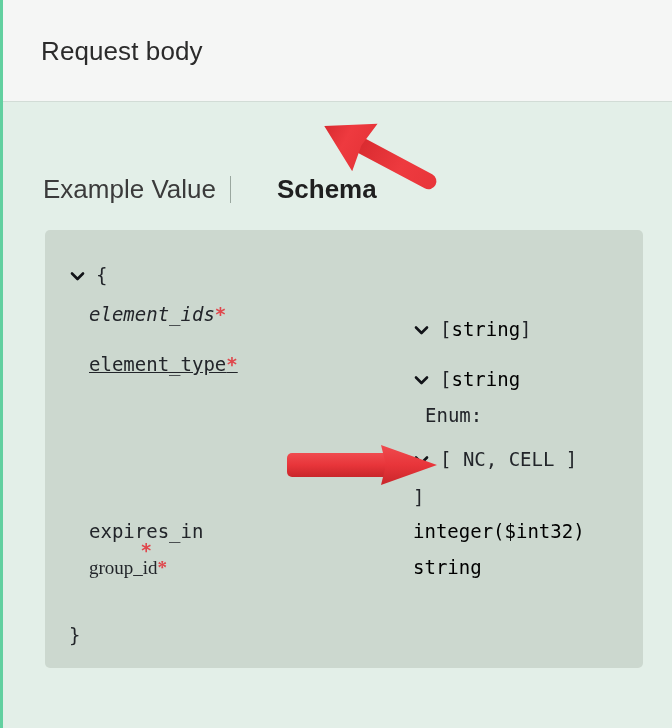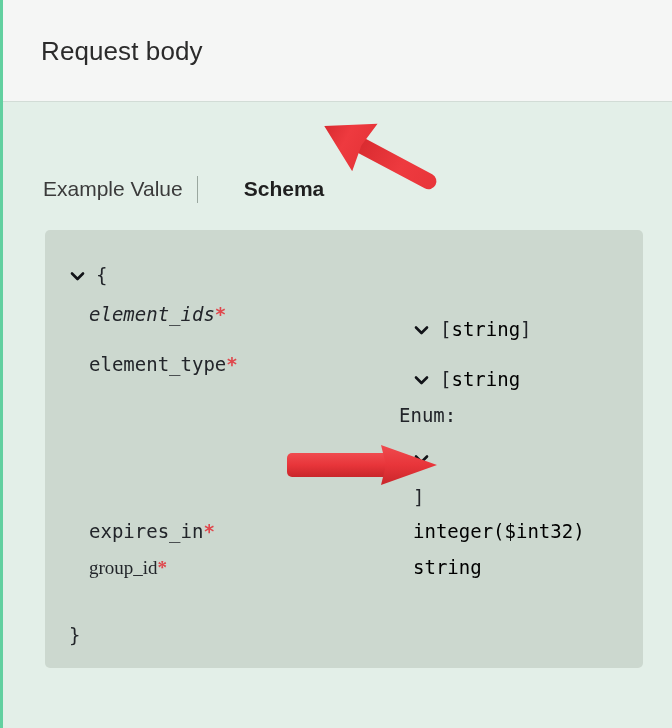--- a/index.html
+++ b/index.html
@@ -51,21 +51,21 @@
   
   .tabs {
     position: absolute;
     left: 40px;
     top: 174px;
     display: flex;
     align-items: center;
     height: 30px;
   }
   .tab {
-    font-size: 21px;
+    font-size: 26px;
     color: #3b3b3b;
     white-space: nowrap;
     cursor: pointer;
     line-height: 30px;
   }
   .tab.active {
     font-weight: 700;
     color: #1f1f1f;
     margin-left: 32px;
   }
@@ -113,26 +113,26 @@
   .kname   { color: #22252a; }
   .req     { color: #e0474c; font-weight: 700; }
   .type    { color: #000000; }
   .brk     { color: #22252a; }
   .plain   { color: #22252a; }
 
   
   .r-open      { left: 24px;  top: 36px;  }
   .r-ids       { left: 44px;  top: 75px; font-style: italic;  }
   .r-ids-t     { left: 368px; top: 90px;  }
-  .r-type      { left: 44px;  top: 125px; }
+  .r-type      { left: 44px;  top: 125px; text-decoration: underline; }
   .r-type-t    { left: 368px; top: 140px; }
-  .r-enum      { left: 354px; top: 176px; }
+  .r-enum      { left: 380px; top: 176px; }
   .r-enumvals  { left: 368px; top: 220px; }
   .r-closebr   { left: 368px; top: 258px; }
-  .r-exp       { left: 44px;  top: 292px; }
+  .r-exp       { left: 44px;  top: 292px; flex-direction: column; }
   .r-exp-t     { left: 368px; top: 292px; }
   .r-grp       { left: 44px;  top: 328px; font-family: Liberation Serif, serif; }
   .r-grp-t     { left: 368px; top: 328px; }
   .r-close     { left: 24px;  top: 396px; }
 
   
   .arrow {
     position: absolute;
     pointer-events: none;
   }
@@ -197,20 +197,21 @@
     <div class="code-row r-enum">
       <span class="plain">Enum:</span>
     </div>
 
     <div class="code-row r-enumvals">
       <span class="chev">
         <svg width="17" height="17" viewBox="0 0 17 17">
           <path d="M3 5.5 L8.5 11 L14 5.5" stroke="#111318" stroke-width="2.6" fill="none" stroke-linecap="round" stroke-linejoin="round"></path>
         </svg>
       </span>
+      <span class="plain">[ NC, CELL ]</span>
     </div>
 
     <div class="code-row r-closebr">
       <span class="brk">]</span>
     </div>
 
     <div class="code-row r-exp">
       <span class="kname">expires_in</span>
         <span class="req">*</span>
     </div>

